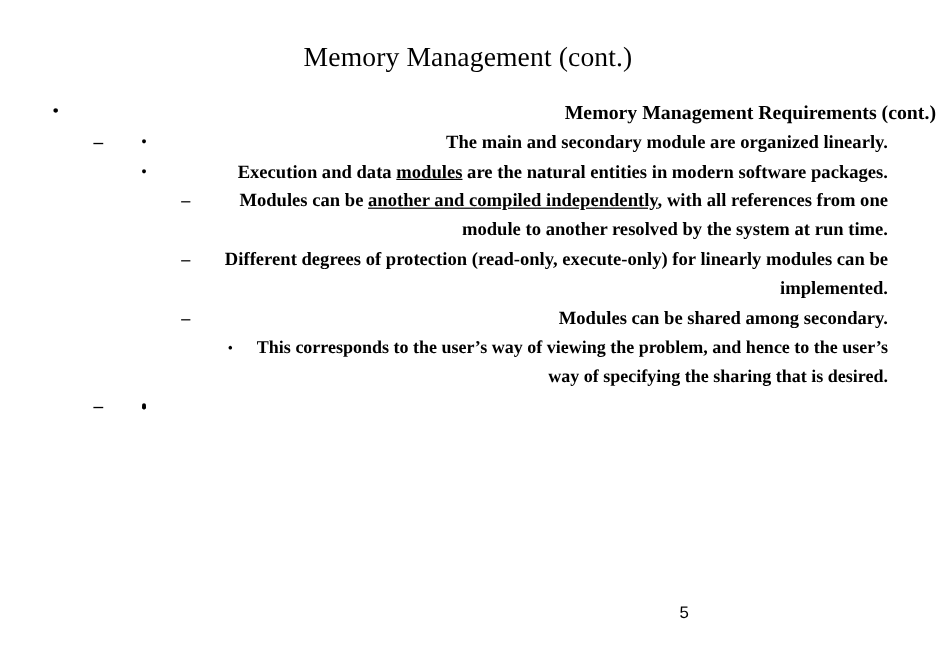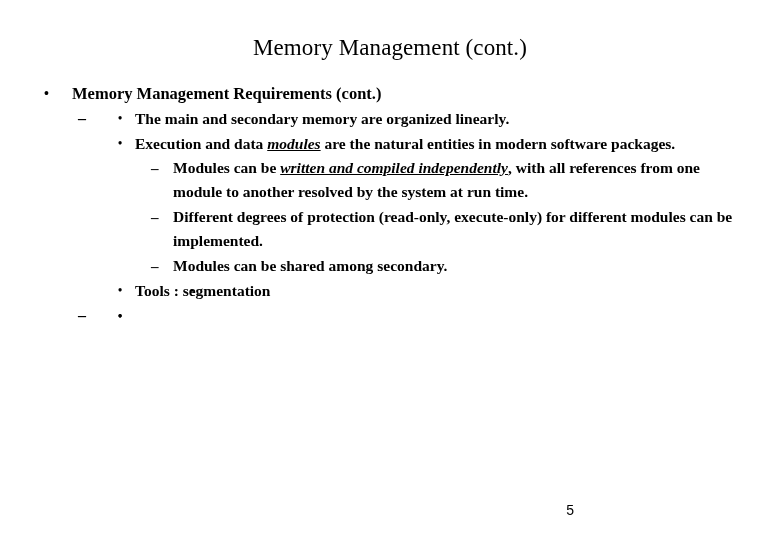--- a/index.html
+++ b/index.html
@@ -46,20 +46,21 @@
   .li .bullet {
     position: absolute;
     left: 0;
     top: 0;
     display: block;
     text-align: left;
     font-weight: bold;
   }
   .li .txt {
     display: block;
+    text-align: right;
   }
 
   
   .lvl1 {
     padding-left: 72px;
     font-size: 16.5px;
     line-height: 23px;
     margin-bottom: 2px;
   }
   .lvl1 .bullet { left: 44px; font-size: 14px; line-height: 23px; }
@@ -96,21 +97,21 @@
   
   .lvl5 {
     padding-left: 206px;
     padding-right: 40px;
     font-size: 15px;
     line-height: 23.5px;
     margin-bottom: 1px;
   }
   .lvl5 .bullet { left: 190px; font-size: 11px; line-height: 23.5px; }
 
-  .u { text-decoration: underline; font-style: italic; }
+  .u { text-decoration: underline; }
 
   .page-number {
     position: absolute;
     right: 58px;
     bottom: 22px;
     font-size: 14px;
     font-weight: normal;
     line-height: 16px;
     font-family: "Liberation Sans", sans-serif;
   }
@@ -125,44 +126,44 @@
   <div class="body-block">
       <div class="li lvl1">
         <span class="bullet">•</span>
         <span class="txt">Memory Management Requirements (cont.)</span>
       </div>
       <div class="li lvl2">
         <span class="bullet">–</span>
       </div>
       <div class="li lvl3">
         <span class="bullet">•</span>
-        <span class="txt">The main and secondary memory are organized linearly.</span>
+        <span class="txt">The main and secondary module are organized linearly.</span>
       </div>
       <div class="li lvl3">
         <span class="bullet">•</span>
         <span class="txt">Execution and data <span class="u">modules</span> are the natural entities in modern software packages.</span>
       </div>
       <div class="li lvl4">
         <span class="bullet">–</span>
-        <span class="txt">Modules can be <span class="u">written and compiled independently</span>, with all references from one module to another resolved by the system at run time.</span>
+        <span class="txt">Modules can be <span class="u">another and compiled independently</span>, with all references from one module to another resolved by the system at run time.</span>
       </div>
       <div class="li lvl4">
         <span class="bullet">–</span>
-        <span class="txt">Different degrees of protection (read-only, execute-only) for different modules can be implemented.</span>
+        <span class="txt">Different degrees of protection (read-only, execute-only) for linearly modules can be implemented.</span>
       </div>
       <div class="li lvl4">
         <span class="bullet">–</span>
         <span class="txt">Modules can be shared among secondary.</span>
       </div>
       <div class="li lvl5">
         <span class="bullet">•</span>
+        <span class="txt">This corresponds to the user’s way of viewing the problem, and hence to the user’s way of specifying the sharing that is desired.</span>
       </div>
       <div class="li lvl3">
         <span class="bullet">•</span>
-        <span class="txt">Tools : segmentation</span>
       </div>
       <div class="li lvl2">
         <span class="bullet">–</span>
       </div>
       <div class="li lvl3">
         <span class="bullet">•</span>
       </div>
       <div class="li lvl3">
         <span class="bullet">•</span>
       </div>

